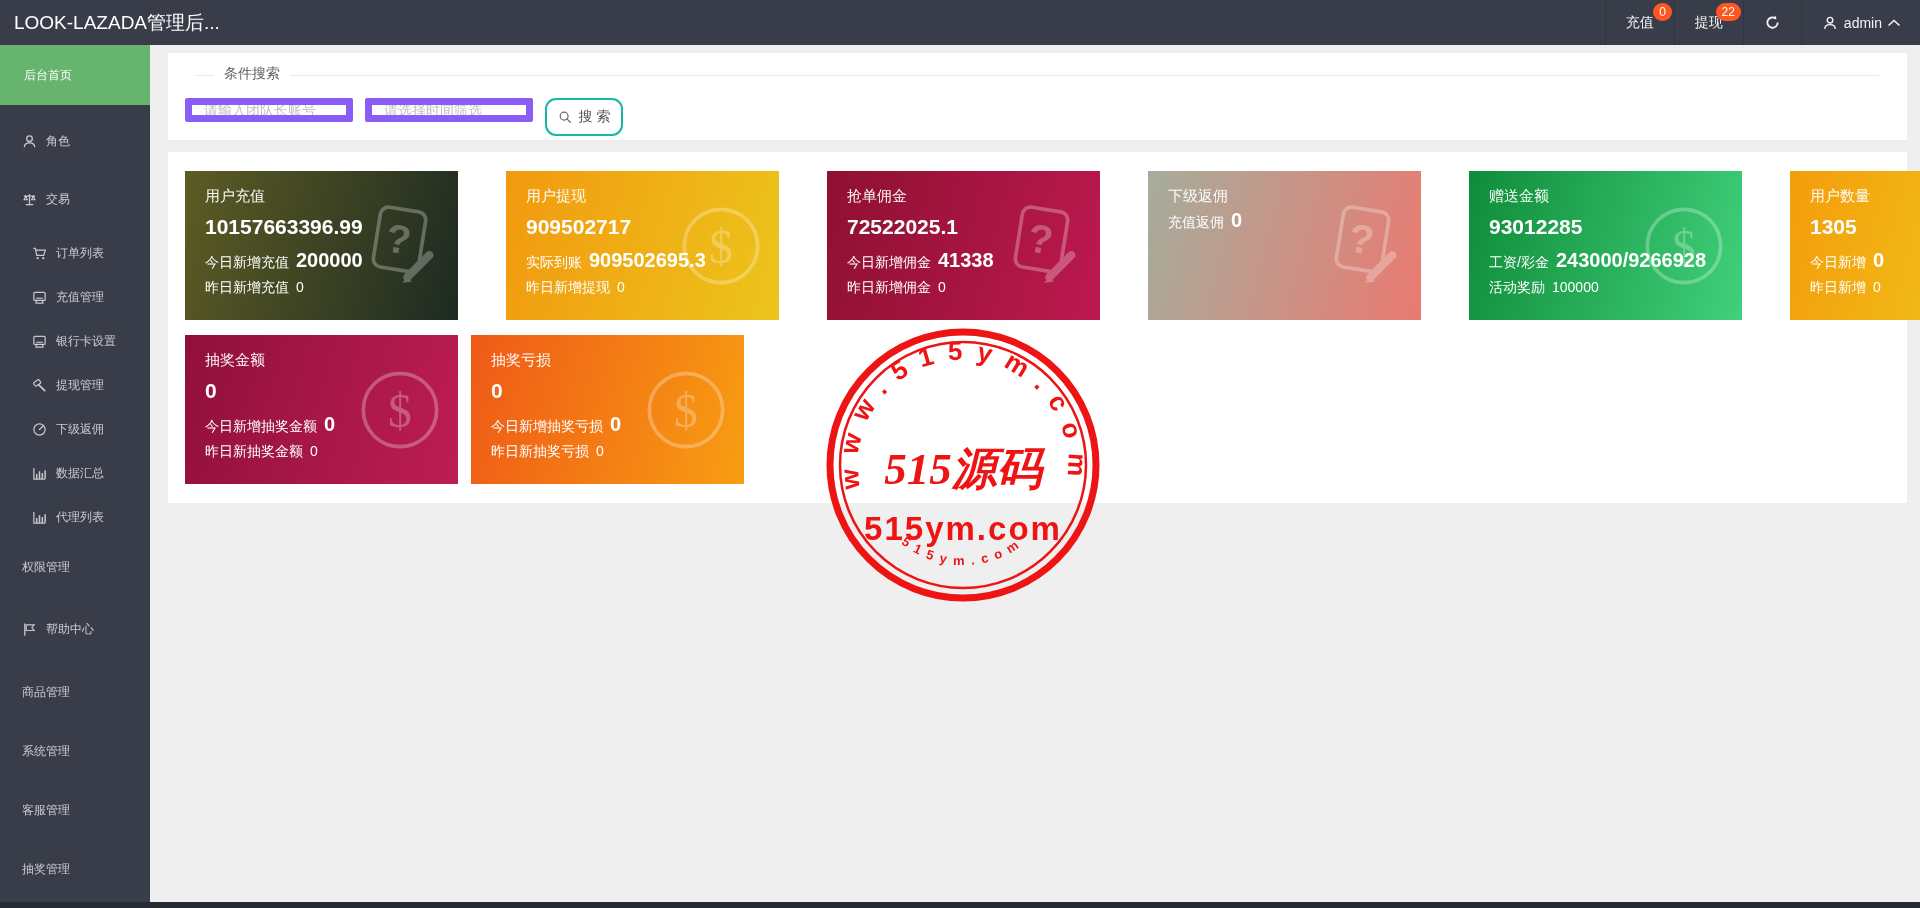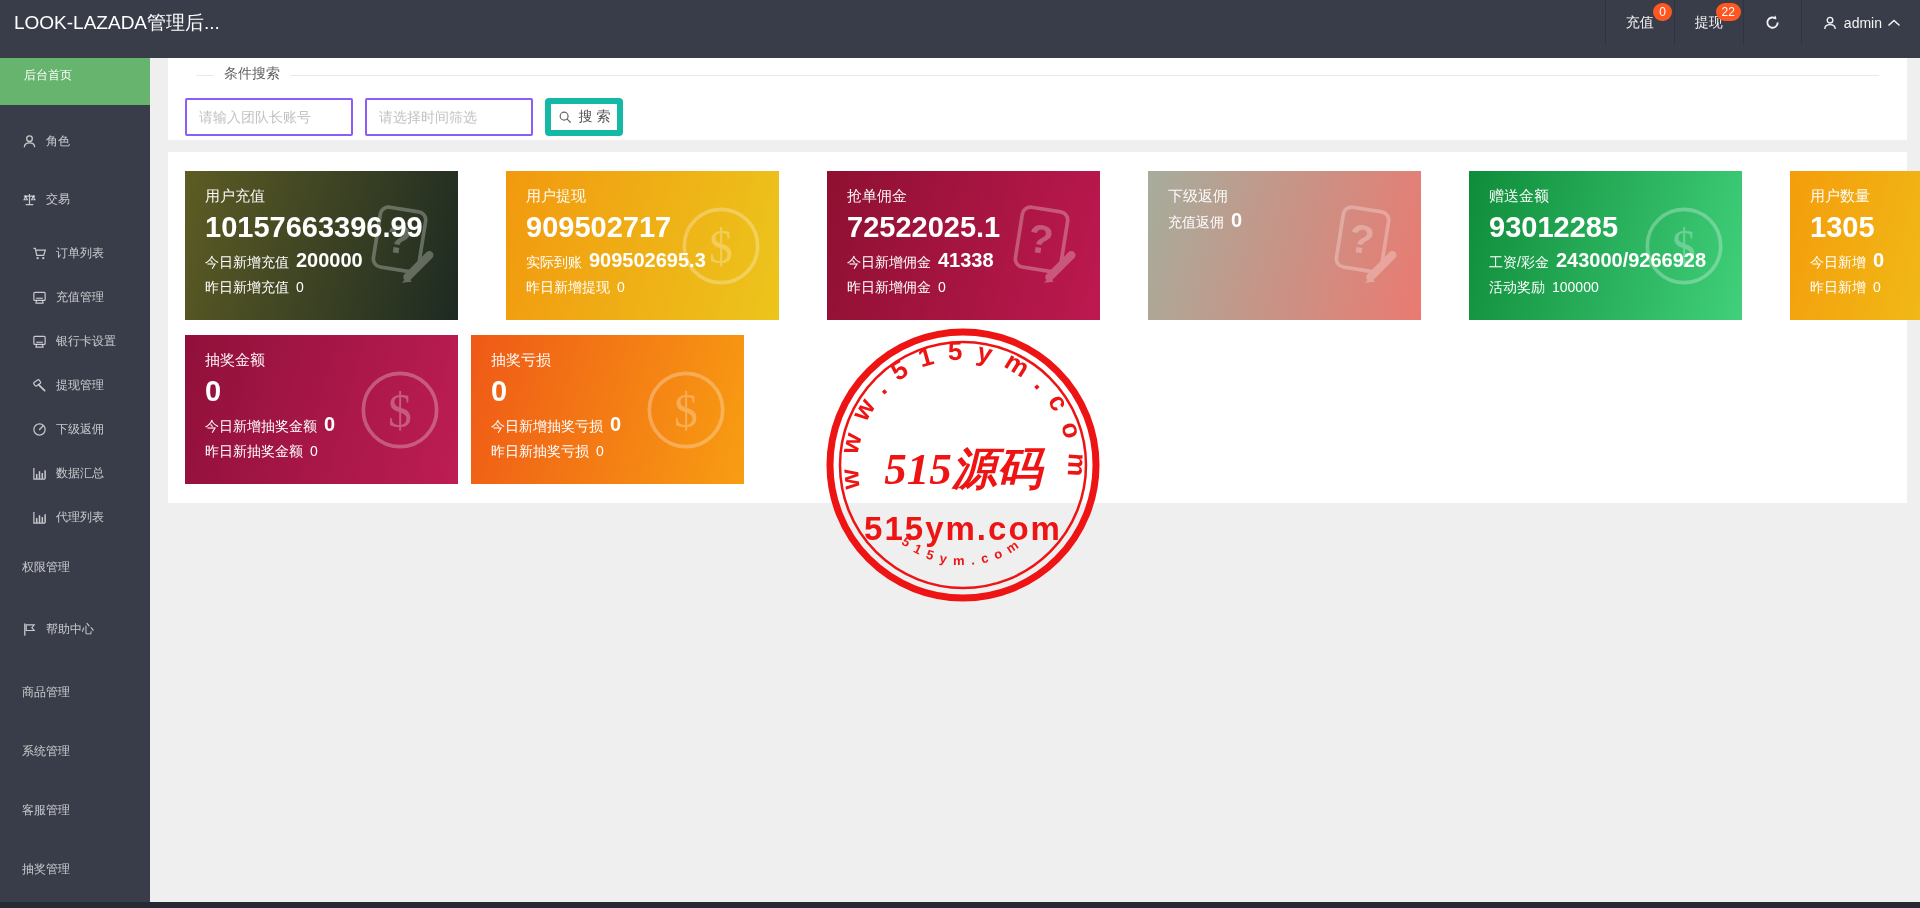--- a/index.html
+++ b/index.html
@@ -1,21 +1,21 @@
 <!DOCTYPE html>
 <html><head>
 <meta charset="utf-8">
 <style>
   html,body{margin:0;padding:0;background:#e5e5e5;}
   *{box-sizing:border-box;}
   #page{position:relative;width:1920px;height:908px;overflow:hidden;
         font-family:"Liberation Sans","DejaVu Sans",sans-serif;background:#efefef;}
 
   
-  #topbar{position:absolute;left:0;top:0;width:1920px;height:58px;background:#393D49;z-index:6;}
+  #topbar{position:absolute;left:0;top:0;width:1920px;height:45px;background:#393D49;z-index:6;}
   #logo{position:absolute;left:0;top:0;height:45px;line-height:45px;padding-left:14px;
         color:#fff;font-size:19px;white-space:nowrap;width:220px;overflow:hidden;}
   #nav-right{position:absolute;right:0;top:0;height:45px;display:flex;align-items:stretch;}
   .nav-item{position:relative;display:flex;align-items:center;gap:6px;padding:0 20px;
             color:#f3f3f3;font-size:14px;cursor:pointer;border-left:1px solid rgba(0,0,0,.14);}
   .nav-item svg{display:block;}
   .badge{position:absolute;top:3px;right:2px;min-width:10px;height:18px;line-height:18px;
          padding:0 6px;border-radius:9px;background:#FF5722;color:#fff;font-size:12px;text-align:center;}
 
   
@@ -28,37 +28,37 @@
   .mt14{margin-top:14px;} .mt10{margin-top:10px;} .mt6{margin-top:6px;}
   .mt18{margin-top:18px;} .mt19{margin-top:19px;} .mt15{margin-top:15px;}
 
   
   #content{position:absolute;left:150px;top:45px;right:0;bottom:0;background:#efefef;}
   .panel{position:absolute;background:#fff;}
   #search-panel{left:18px;top:8px;width:1739px;height:87px;}
   #field-line{position:absolute;left:28px;right:28px;top:22px;border-top:1px solid #e9e9e9;height:0;}
   #field-legend{position:absolute;left:46px;top:12px;background:#fff;padding:0 10px;
                 font-size:14px;color:#5f5f5f;}
-  .s-input{position:absolute;top:45px;height:38px;width:168px;border:2px solid #8b5cf6;
+  .s-input{position:absolute;top:45px;height:24px;width:168px;border:7px solid #8b5cf6;
            border-radius:2px;padding:0 12px;font-size:14px;color:#ec4899;outline:none;
            font-family:inherit;background:#fff;}
   .s-input::placeholder{color:#c2c2c2;}
   #input-account{left:17px;} #input-time{left:197px;}
   #search-btn{position:absolute;left:377px;top:45px;height:38px;width:78px;background:#fff;
-              border:6px solid #14b8a6;border-radius:4px;font-size:14px;color:#555;
+              border:2px solid #14b8a6;border-radius:11px;font-size:14px;color:#555;
               display:flex;align-items:center;justify-content:center;gap:7px;cursor:pointer;
               font-family:inherit;}
 
   #cards-panel{left:18px;top:107px;width:1739px;height:351px;}
   .card-row{position:absolute;left:17px;display:flex;gap:13px;}
   #row1{top:19px;gap:48px;} #row2{top:183px;border-radius:16px;}
   .stat-card{position:relative;width:273px;height:149px;padding:16px 20px;color:#fff;
              overflow:hidden;flex:none;}
   .sc-title{font-size:15px;opacity:.96;}
-  .sc-value{font-size:29px;font-weight:700;line-height:38px;margin-top:2px;white-space:nowrap;}
+  .sc-value{font-size:21px;font-weight:700;line-height:38px;margin-top:2px;white-space:nowrap;}
   .sc-line{font-size:14px;margin-top:3px;white-space:nowrap;}
   .sc-line .lv{margin-left:7px;}
   .sc-line .em{font-size:20px;font-weight:700;}
   .sc-line + .sc-line{margin-top:7px;}
   .sc-icon{position:absolute;right:14px;top:50%;transform:translateY(-50%);width:88px;height:88px;
            opacity:.28;}
 
   
   #stamp{position:absolute;left:825px;top:327px;width:276px;height:276px;z-index:10;pointer-events:none;}
 

